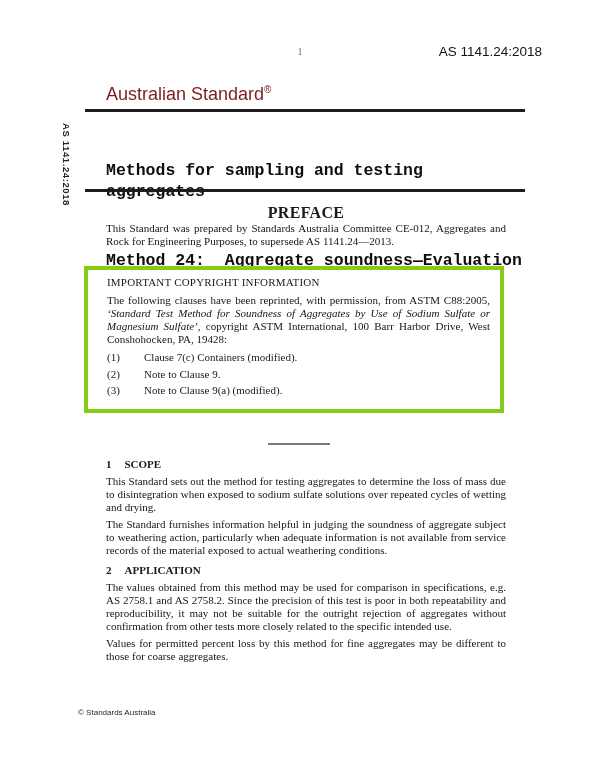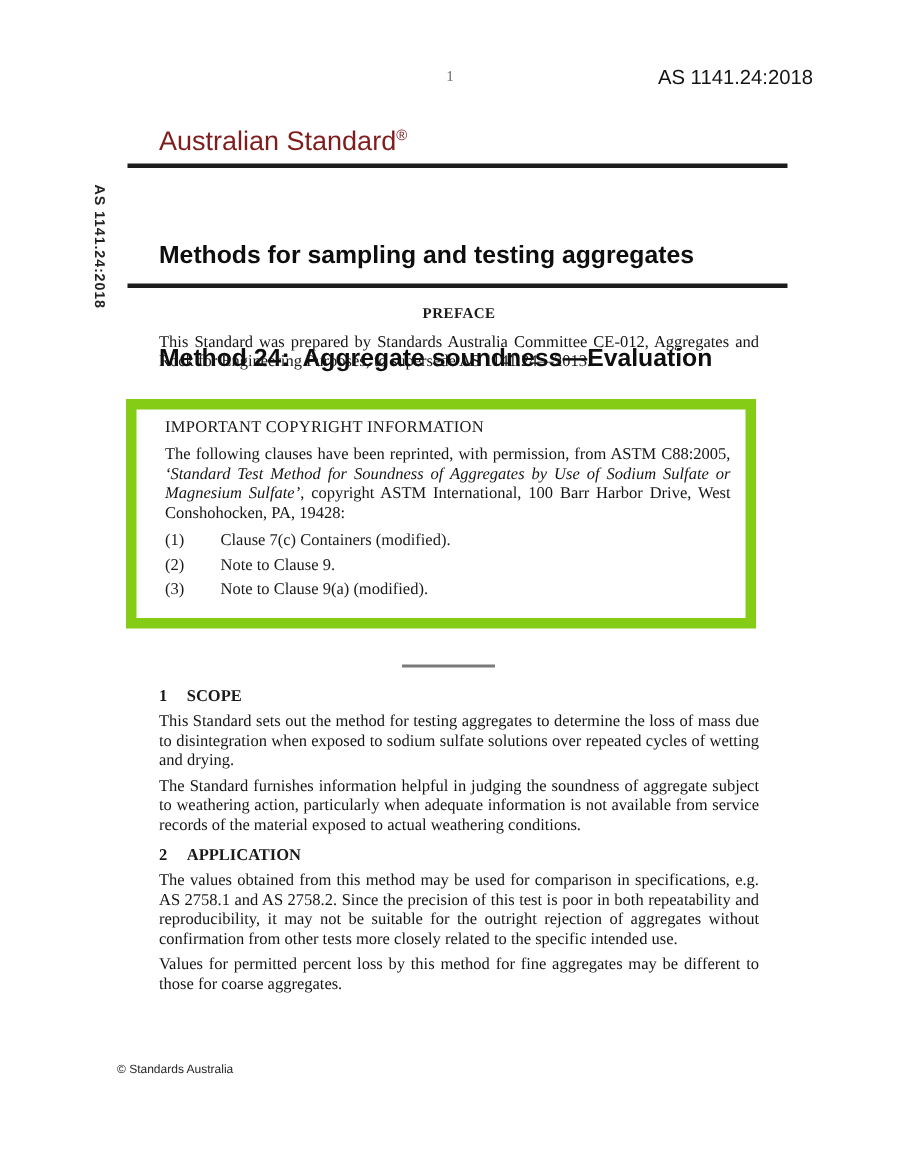--- a/index.html
+++ b/index.html
@@ -36,38 +36,38 @@
   .spine {
     position: absolute; left: 58px; top: 112px; height: 104px; width: 16px;
     display: flex; align-items: center; justify-content: center;
     writing-mode: vertical-rl;
     font-family: "Liberation Sans", sans-serif;
     font-size: 9.5px; font-weight: bold; letter-spacing: 0.6px; color: #222;
   }
   
   .doc-title {
     position: absolute; left: 106px; top: 118px; width: 420px;
-    font-family: Liberation Sans, sans-serif;
+    font-family: Liberation Mono, monospace;
     font-weight: bold; font-size: 16.5px; line-height: 21px; color: #0e0e0e;
     white-space: pre-wrap;
   }
   .doc-title .t1 { margin-bottom: 6px; }
   
   .preface-heading {
     position: absolute; left: 106px; top: 204px; width: 400px;
-    text-align: center; font-weight: bold; font-size: 10px; letter-spacing: 0.3px;
+    text-align: center; font-weight: bold; font-size: 16px; letter-spacing: 0.3px;
   }
   .body-text {
     font-size: 11px; line-height: 12.9px; text-align: justify; color: #151515;
   }
   .preface-body { position: absolute; left: 106px; top: 222px; width: 400px; }
   
   .copy-box {
     position: absolute; left: 84px; top: 266px; width: 420px;
-    border: 7px solid #84cc16;
+    border: 4px solid #84cc16;
     padding: 6px 10px 8px 19px;
   }
   .copy-box .box-heading { font-size: 11px; letter-spacing: 0.2px; margin-bottom: 6px; }
   .copy-box .box-intro { margin-bottom: 5px; }
   .copy-box .box-item { display: flex; margin-bottom: 4px; font-size: 11px; line-height: 12.9px; }
   .copy-box .box-item .num { width: 37px; flex: none; }
   .copy-box .box-closing { margin-top: 5px; }
   .astm-link { color: #0000bb; text-decoration: underline; cursor: pointer; }
   .italic { font-style: italic; }
   .short-divider {

